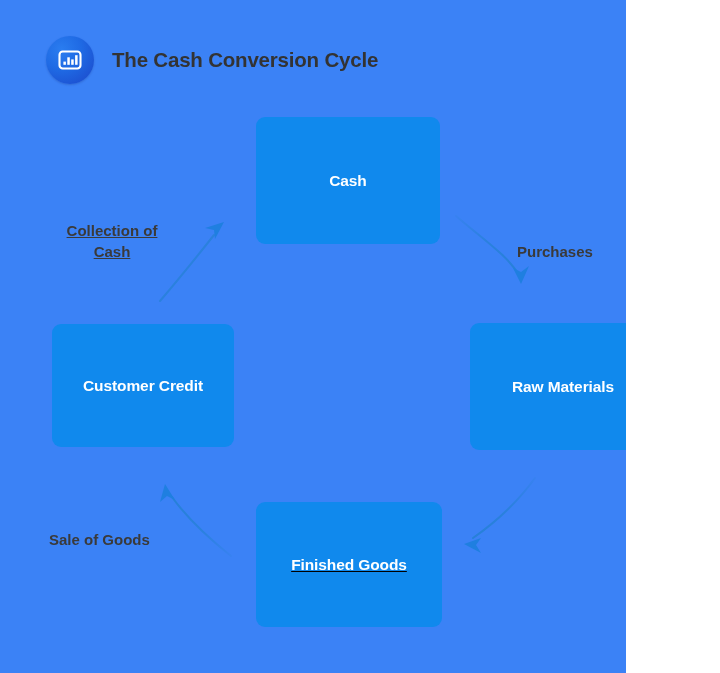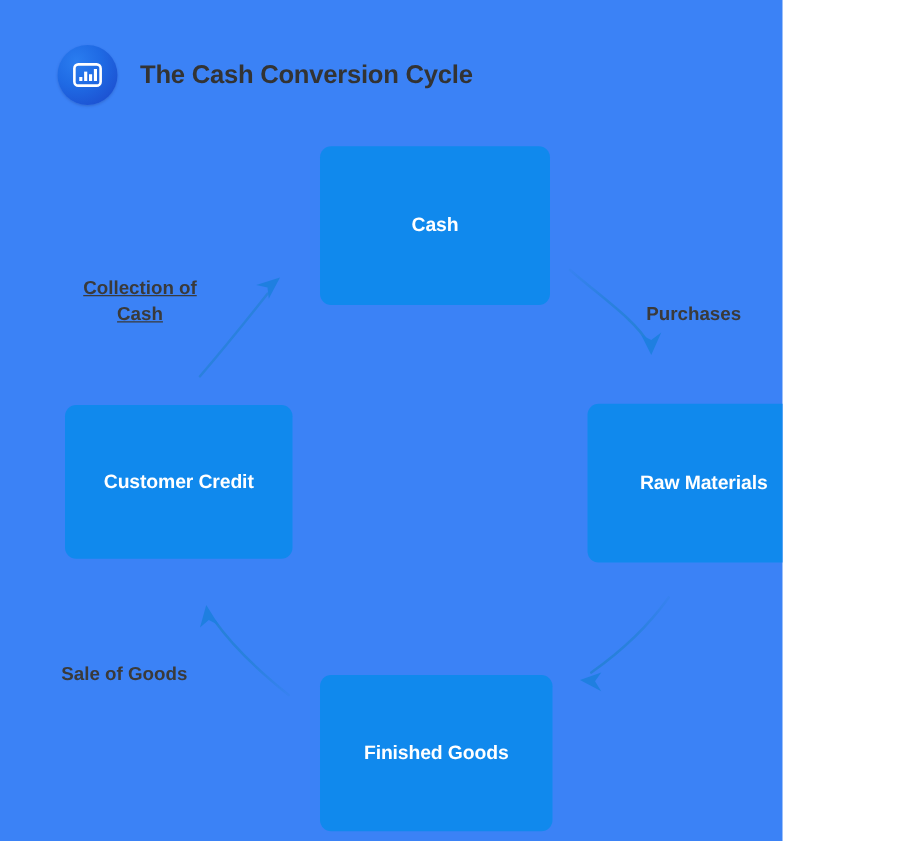--- a/index.html
+++ b/index.html
@@ -62,21 +62,21 @@
   .node-label {
     color: #ffffff;
     font-size: 15.5px;
     font-weight: bold;
     letter-spacing: -0.1px;
     text-align: center;
     white-space: nowrap;
   }
   #node-cash      { left: 256px; top: 117px; width: 184px; height: 127px; }
   #node-raw       { left: 470px; top: 323px; width: 186px; height: 127px; }
-  #node-finished  { left: 256px; top: 540px; width: 186px; height: 125px; }
+  #node-finished  { left: 256px; top: 502px; width: 186px; height: 125px; text-decoration: underline; }
   #node-customer  { left:  52px; top: 324px; width: 182px; height: 123px; }
 
   
   .edge-label {
     position: absolute;
     color: #3a3a3a;
     font-size: 15px;
     font-weight: bold;
     line-height: 1.38;
     white-space: pre-line;

